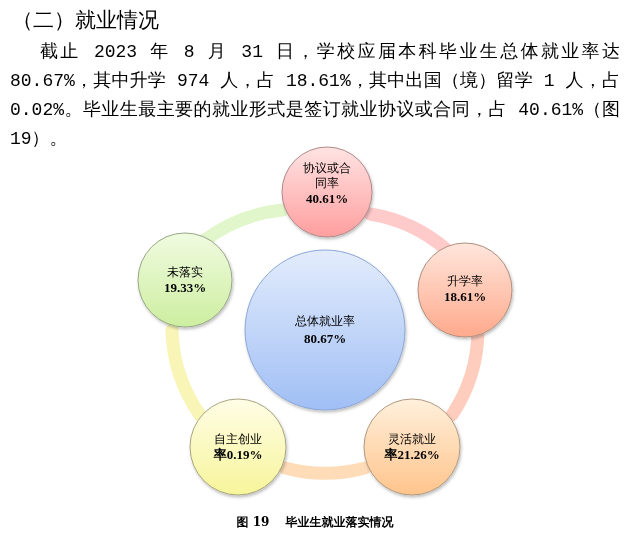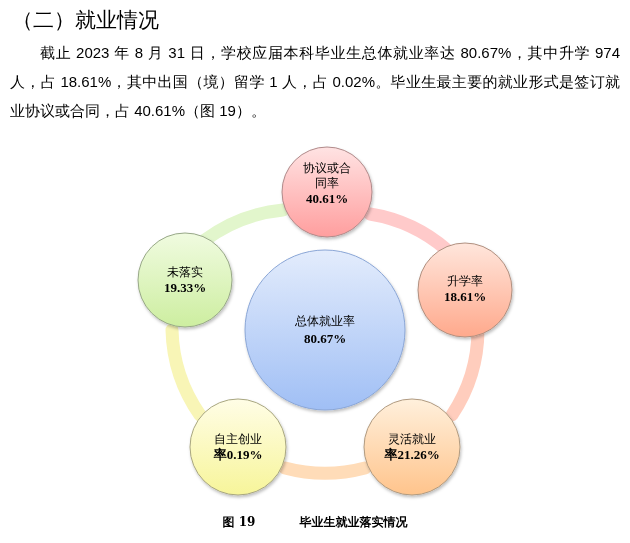--- a/index.html
+++ b/index.html
@@ -1,26 +1,26 @@
 <!DOCTYPE html>
 <html><head>
 <meta charset="utf-8">
 <style>
   html, body { margin: 0; padding: 0; background: #ffffff; }
   body { width: 630px; height: 543px; position: relative; overflow: hidden;
          font-family: "Liberation Serif", "DejaVu Serif", serif; color: #000; }
   .heading { position: absolute; left: 12px; top: 6px; font-size: 21px;
              font-family: "DejaVu Sans", sans-serif; letter-spacing: 0px; }
-  .para { position: absolute; left: 10px; top: 38px; width: 610px; font-size: 15px;
+  .para { position: absolute; left: 10px; top: 38px; width: 610px; font-size: 18px;
           line-height: 29px; text-indent: 30px; text-align: justify;
-          font-family: Liberation Sans, sans-serif; }
+          font-family: Liberation Mono, monospace; }
   .chart { position: absolute; left: 0; top: 120px; width: 630px; height: 400px; }
   .caption { position: absolute; left: 0; width: 630px; top: 514px; text-align: center;
              font-size: 12px; font-weight: bold; font-family: "DejaVu Serif", serif; }
-  .caption span { margin: 0 20px; }
+  .caption span { margin: 0 6px; }
   .node-text { font-family: "DejaVu Sans", sans-serif; font-size: 12px; }
   .node-pct { font-family: "Liberation Serif", serif; font-size: 13px; font-weight: bold; }
 </style>
 </head>
 <body>
 
 <div class="heading">（二）就业情况</div>
 <div class="para">截止 2023 年 8 月 31 日，学校应届本科毕业生总体就业率达 80.67%，其中升学 974 人，占 18.61%，其中出国（境）留学 1 人，占 0.02%。毕业生最主要的就业形式是签订就业协议或合同，占 40.61%（图 19）。</div>
 
 <svg class="chart" viewBox="0 120 630 400" width="630" height="400" xmlns="http://www.w3.org/2000/svg">

